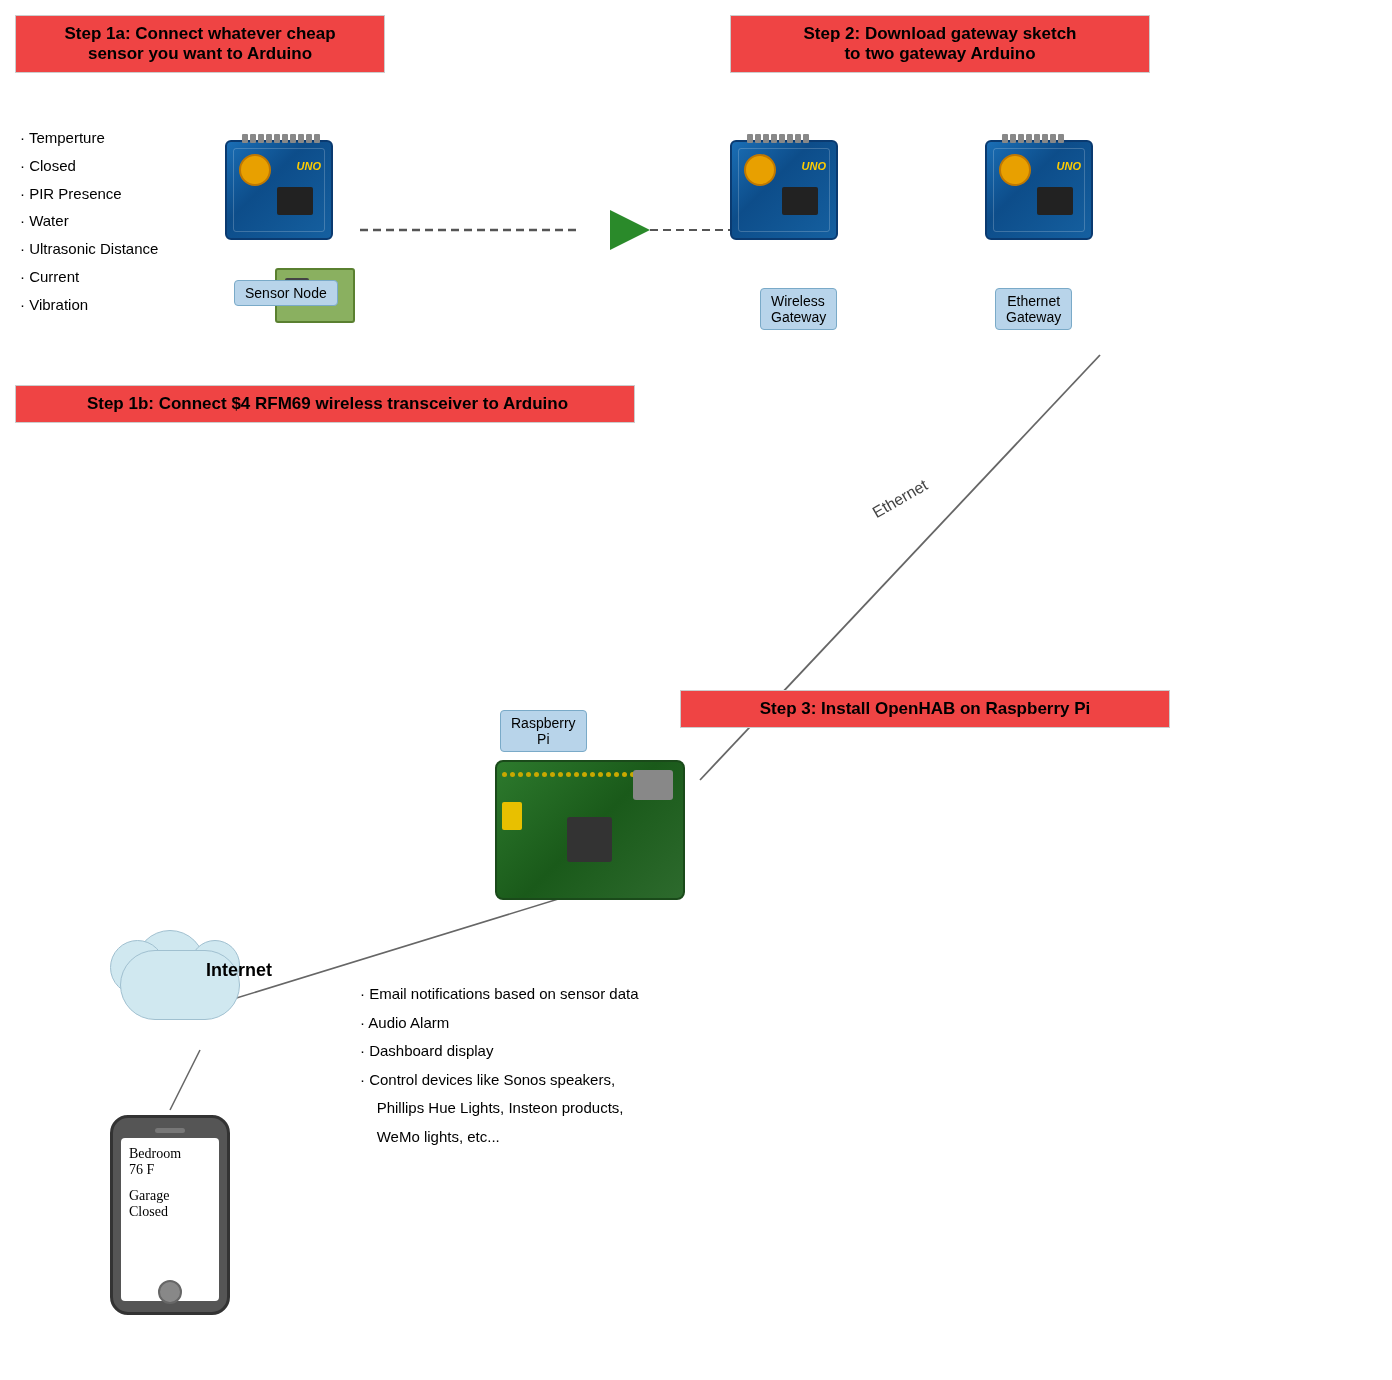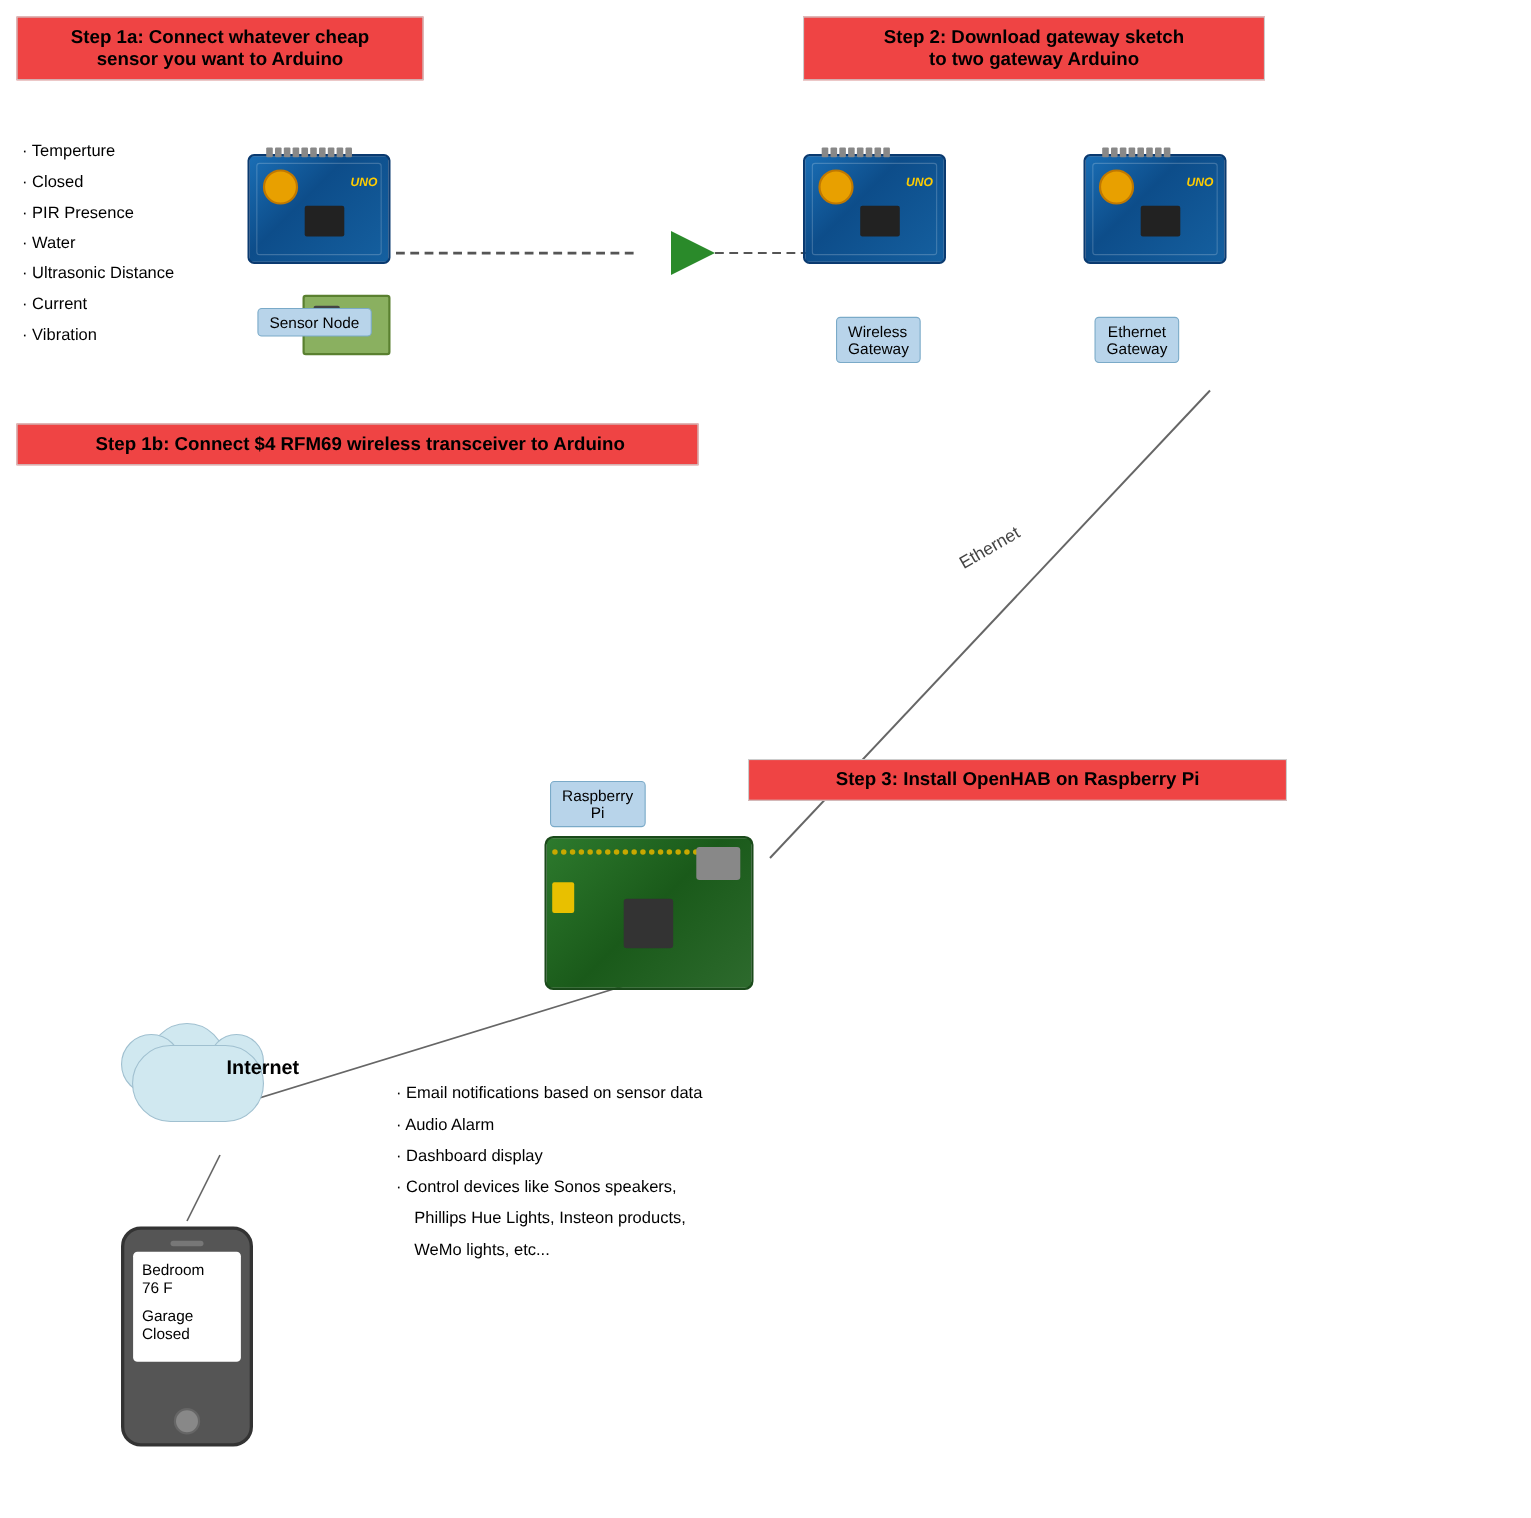--- a/index.html
+++ b/index.html
@@ -66,21 +66,21 @@
       border: 1px solid #7aaac8;
       border-radius: 4px;
       padding: 4px 10px;
       font-size: 14px;
       text-align: center;
     }
 
     
     .arduino {
       position: absolute;
-      width: 130px;
+      width: 108px;
       height: 100px;
       background: linear-gradient(135deg, #1a6eb5 0%, #0d4d8a 40%, #1560a0 100%);
       border-radius: 6px;
       border: 2px solid #0a3a70;
     }
     .arduino::before {
       content: '';
       position: absolute;
       top: 6px; left: 6px; right: 6px; bottom: 6px;
       border: 1px solid rgba(255,255,255,0.2);
@@ -195,25 +195,26 @@
       position: absolute;
       width: 120px;
       height: 200px;
       background: #555;
       border-radius: 18px;
       border: 3px solid #333;
     }
     .phone-screen {
       position: absolute;
       top: 20px; left: 8px; right: 8px;
-      height: 100px;
+      height: 163px;
       background: white;
       border-radius: 4px;
       padding: 8px;
       font-size: 13px;
+      font-family: Liberation Serif, serif;
     }
     .phone-button {
       position: absolute;
       bottom: 8px;
       left: 50%;
       transform: translateX(-50%);
       width: 24px; height: 24px;
       background: #888;
       border-radius: 50%;
       border: 2px solid #666;

